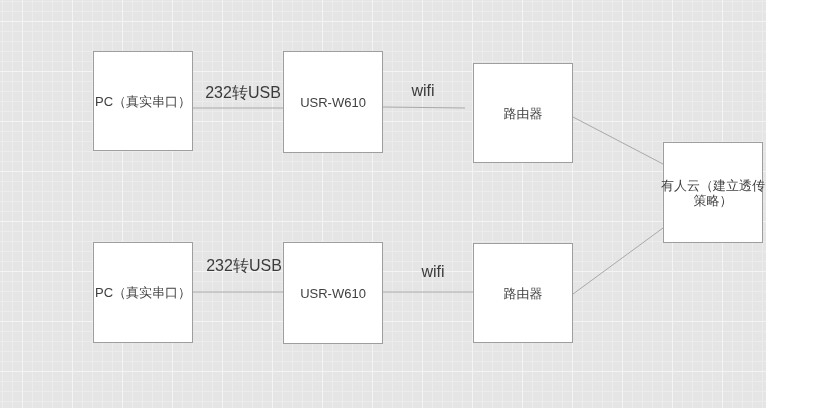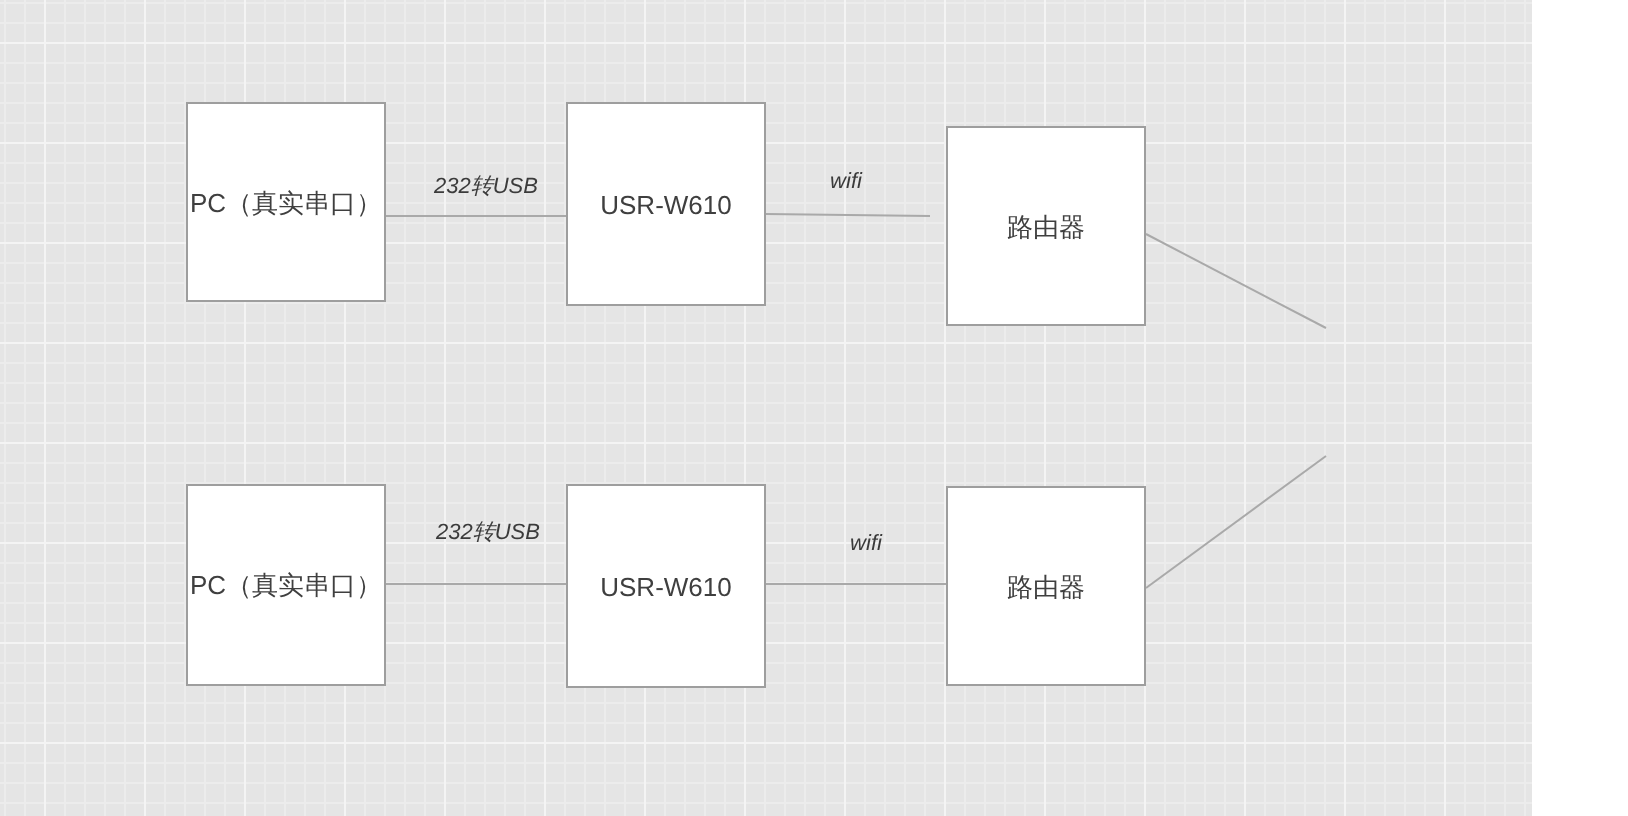--- a/index.html
+++ b/index.html
@@ -40,23 +40,22 @@
     color: #3f3f3f;
     font-size: 13px;
     line-height: 15px;
     text-align: center;
     white-space: pre;
   }
   .edge-label {
     position: absolute;
     transform: translate(-50%, -50%);
     color: #3b3b3b;
-    font-size: 11px;
+    font-size: 16px;
     white-space: nowrap;
-    font-style: italic;
   }
   
   #node-pc-top      { left: 93px;  top: 51px;  width: 100px; height: 100px; }
   #node-usr-top     { left: 283px; top: 51px;  width: 100px; height: 102px; }
   #node-router-top  { left: 473px; top: 63px;  width: 100px; height: 100px; }
   #node-pc-bottom   { left: 93px;  top: 242px; width: 100px; height: 101px; }
   #node-usr-bottom  { left: 283px; top: 242px; width: 100px; height: 102px; }
   #node-router-bottom { left: 473px; top: 243px; width: 100px; height: 100px; }
   #node-cloud       { left: 663px; top: 142px; width: 100px; height: 101px; }
   
@@ -96,20 +95,24 @@
   </div>
 
   <div class="node" id="node-usr-bottom">
     <span class="node-label">USR-W610</span>
   </div>
 
   <div class="node" id="node-router-bottom">
     <span class="node-label">路由器</span>
   </div>
 
+  <div class="node" id="node-cloud">
+    <span class="node-label">有人云（建立透传
+策略）</span>
+  </div>
 
   <span class="edge-label" id="edge-label-232-top">232转USB</span>
 
   <span class="edge-label" id="edge-label-wifi-top">wifi</span>
 
   <span class="edge-label" id="edge-label-232-bottom">232转USB</span>
 
   <span class="edge-label" id="edge-label-wifi-bottom">wifi</span>
 
 </div>

